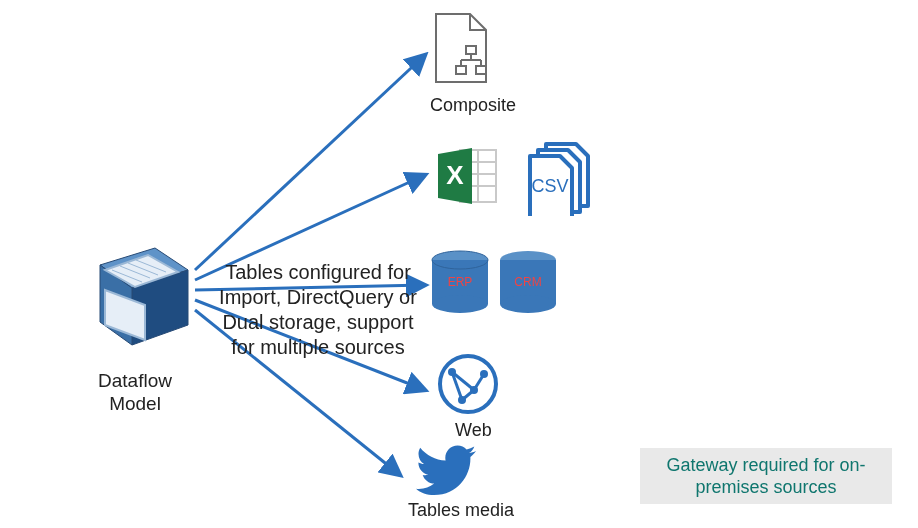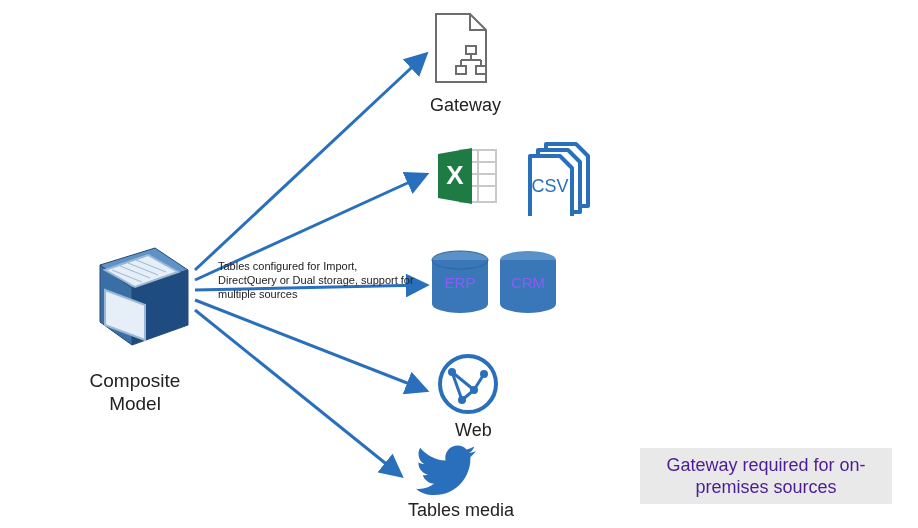--- a/index.html
+++ b/index.html
@@ -25,48 +25,49 @@
     top: 370px;
     width: 120px;
     text-align: center;
     font-size: 19px;
     line-height: 1.2;
   }
   .mid-text {
     left: 218px;
     top: 260px;
     width: 200px;
-    font-size: 11px;
+    font-size: 20px;
     line-height: 1.25;
+    text-align: center;
   }
   .dataflow-label { left: 430px; top: 95px; font-size: 18px; }
   .web-label      { left: 455px; top: 420px; font-size: 18px; }
   .social-label   { left: 408px; top: 500px; font-size: 18px; }
 
   .db-group { left: 430px; top: 250px; display: flex; gap: 8px; }
   .db {
     width: 60px; height: 64px;
     display: flex; align-items: center; justify-content: center;
     position: relative;
   }
   .db svg { position: absolute; top:0; left:0; }
-  .db-text { position: relative; color: #8b5cf6; font-size: 15px; font-weight: 400; z-index: 2; }
+  .db-text { position: relative; color: #ef4444; font-size: 12px; font-weight: 400; z-index: 2; }
 
   .csv-text {
     font-family: "Segoe UI", Arial, sans-serif;
     font-size: 18px;
     fill: #2a6fbc;
     font-weight: 500;
   }
 
   .note-box {
     left: 640px; top: 448px;
     width: 252px; height: 56px;
     background: #e9e9e9;
-    color: #4c1d95;
+    color: #0f766e;
     font-size: 18px;
     text-align: center;
     display: flex;
     align-items: center;
     justify-content: center;
     line-height: 1.25;
     padding: 4px 6px;
     box-sizing: border-box;
   }
 </style>
@@ -100,39 +101,39 @@
 
     <polygon points="35,40 78,25 108,42 65,57" fill="#e6eef7" stroke="#9bb8d6" stroke-width="2"></polygon>
 
     <g stroke="#9bb8d6" stroke-width="1">
       <line x1="42" y1="40" x2="72" y2="52"></line>
       <line x1="50" y1="36" x2="80" y2="48"></line>
       <line x1="58" y1="33" x2="88" y2="45"></line>
       <line x1="66" y1="30" x2="96" y2="42"></line>
     </g>
   </svg>
-  <div class="abs model-label">Composite Model</div>
+  <div class="abs model-label">Dataflow Model</div>
 
   <div class="abs mid-text">Tables configured for Import, DirectQuery or Dual storage, support for multiple sources</div>
 
   <svg class="abs" width="70" height="80" style="left:430px;top:10px" viewBox="0 0 70 80">
     <polygon points="6,4 40,4 56,20 56,72 6,72" fill="#ffffff" stroke="#6d6d6d" stroke-width="2"></polygon>
     <polyline points="40,4 40,20 56,20" fill="none" stroke="#6d6d6d" stroke-width="2"></polyline>
 
     <g stroke="#6d6d6d" stroke-width="2" fill="#ffffff" transform="translate(32,36)">
       <rect x="4" y="0" width="10" height="8"></rect>
       <rect x="-6" y="20" width="10" height="8"></rect>
       <rect x="14" y="20" width="10" height="8"></rect>
       <line x1="9" y1="8" x2="9" y2="14"></line>
       <line x1="-1" y1="14" x2="19" y2="14"></line>
       <line x1="-1" y1="14" x2="-1" y2="20"></line>
       <line x1="19" y1="14" x2="19" y2="20"></line>
     </g>
   </svg>
-  <div class="abs dataflow-label">Gateway</div>
+  <div class="abs dataflow-label">Composite</div>
 
   <svg class="abs" width="72" height="72" style="left:432px;top:140px" viewBox="0 0 72 72">
     <rect x="28" y="10" width="36" height="52" fill="#ffffff" stroke="#c9c9c9" stroke-width="2"></rect>
     <g stroke="#c9c9c9" stroke-width="2">
       <line x1="28" y1="22" x2="64" y2="22"></line>
       <line x1="28" y1="34" x2="64" y2="34"></line>
       <line x1="28" y1="46" x2="64" y2="46"></line>
       <line x1="46" y1="10" x2="46" y2="62"></line>
     </g>
     <polygon points="6,14 40,8 40,64 6,58" fill="#1f7b44"></polygon>

